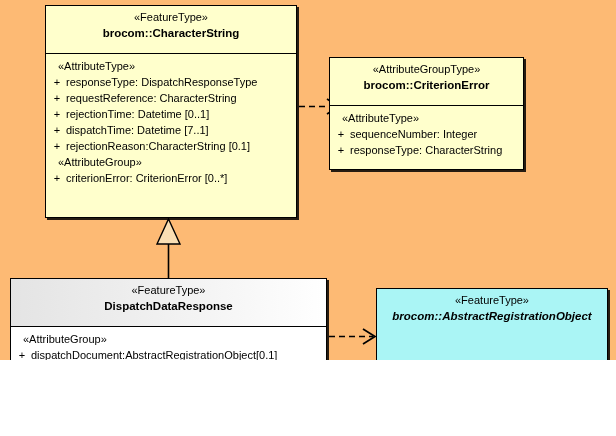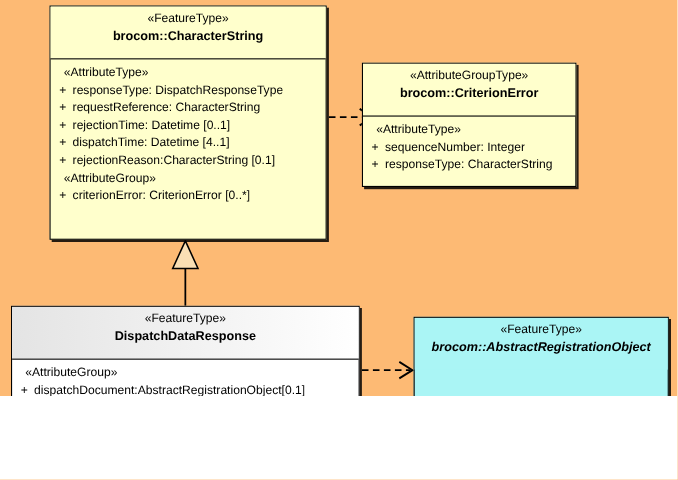--- a/index.html
+++ b/index.html
@@ -137,21 +137,21 @@
       <div class="attr-row">
         <span class="attr-vis">+</span>
         <span class="attr-text">requestReference: CharacterString</span>
       </div>
       <div class="attr-row">
         <span class="attr-vis">+</span>
         <span class="attr-text">rejectionTime: Datetime [0..1]</span>
       </div>
       <div class="attr-row">
         <span class="attr-vis">+</span>
-        <span class="attr-text">dispatchTime: Datetime [4..1]</span>
+        <span class="attr-text">dispatchTime: Datetime [7..1]</span>
       </div>
       <div class="attr-row">
         <span class="attr-vis">+</span>
         <span class="attr-text">rejectionReason:CharacterString [0.1]</span>
       </div>
 
       <div class="group-label">«AttributeGroup»</div>
 
       <div class="attr-row">
         <span class="attr-vis">+</span>

